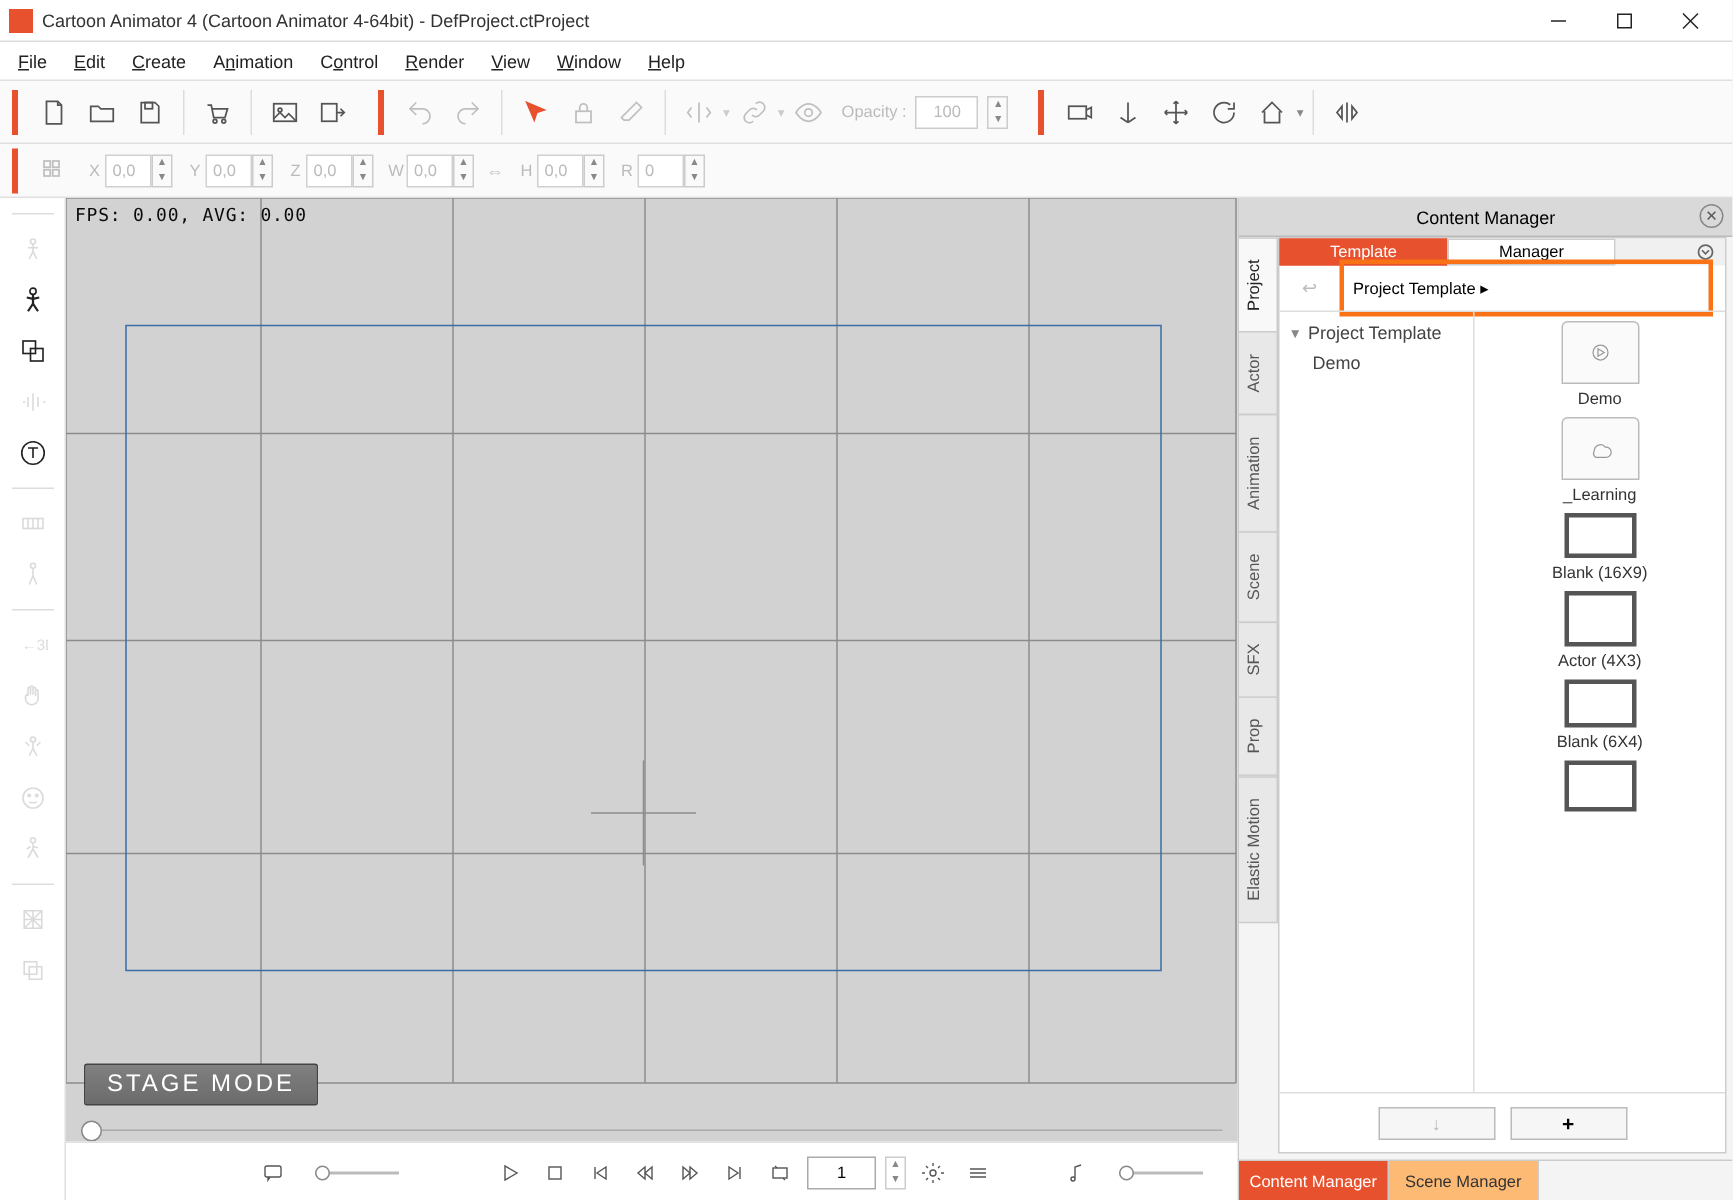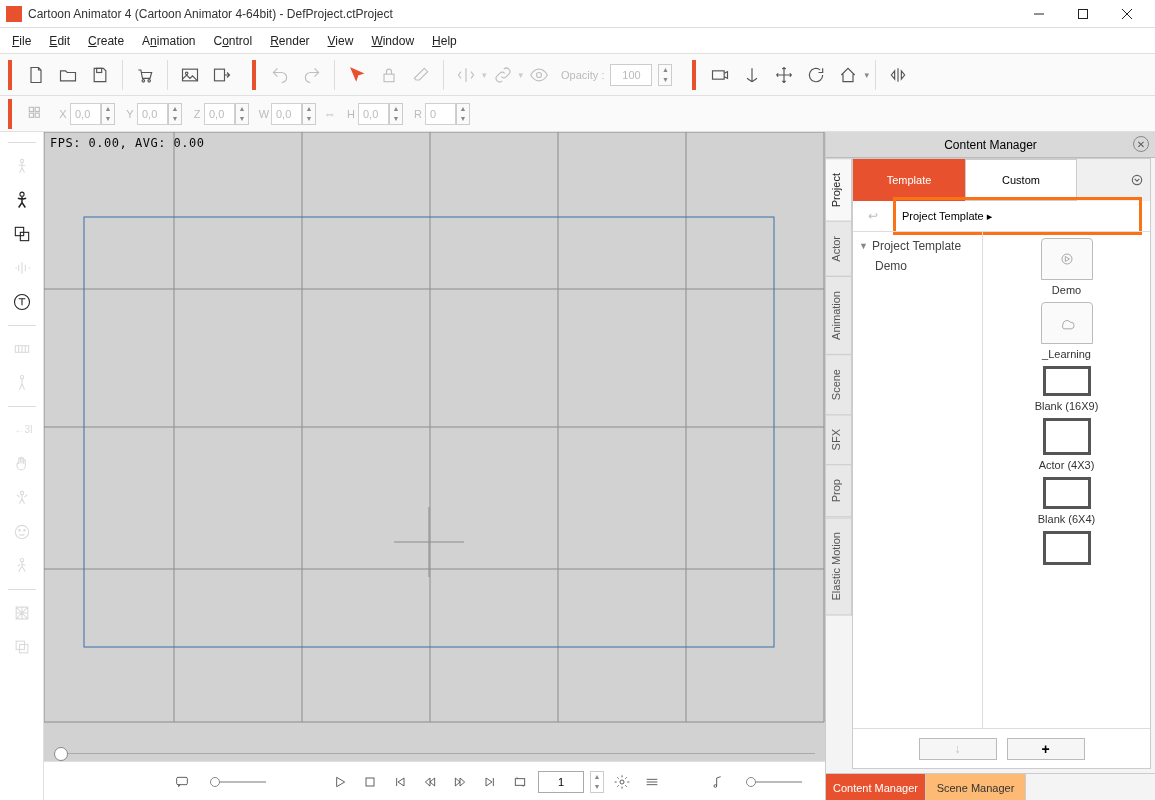--- a/index.html
+++ b/index.html
@@ -54,21 +54,21 @@
 .mini-slider{width:56px;height:2px;background:#bbb;margin:0 10px;position:relative}
 .mini-slider .dot{position:absolute;left:0;top:-4px;width:10px;height:10px;border-radius:50%;background:#fff;border:1px solid #888}
 .right-panel{width:330px;background:#f4f4f4;border-left:1px solid #ccc;display:flex;flex-direction:column}
 .cm-header{height:26px;background:#d9d9d9;display:flex;align-items:center;justify-content:center;position:relative;border-bottom:1px solid #bbb}
 .cm-header .close{position:absolute;right:6px;top:4px;width:16px;height:16px;border:1px solid #888;border-radius:50%;display:flex;align-items:center;justify-content:center;font-size:10px;color:#555}
 .cm-body{flex:1;display:flex}
 .side-tabs{width:26px;display:flex;flex-direction:column}
 .side-tab{writing-mode:vertical-rl;transform:rotate(180deg);padding:14px 4px;background:#e8e8e8;border:1px solid #ccc;border-right:none;text-align:center;font-size:11px;color:#555;margin-bottom:-1px}
 .side-tab.active{background:#f8f8f8;font-weight:500;color:#222}
 .cm-content{flex:1;background:#fff;border:1px solid #ccc;margin:0 4px 4px 0;display:flex;flex-direction:column}
-.top-tabs{height:42px;display:flex;background:#f0f0f0;align-items:stretch}
+.top-tabs{height:18px;display:flex;background:#f0f0f0;align-items:stretch}
 .top-tab{flex:0 0 112px;display:flex;align-items:center;justify-content:center;border:1px solid #ccc;background:#fff;font-size:11px}
 .top-tab.active{background:#e8512e;color:#fff;border-color:#e8512e}
 .top-tabs .gear{margin-left:auto;width:26px;display:flex;align-items:center;justify-content:center;color:#666}
 .breadcrumb{height:30px;display:flex;align-items:center;padding:0 8px;gap:8px}
 .bc-back{width:24px;height:20px;display:flex;align-items:center;justify-content:center;color:#bbb}
 .bc-path{flex:1;height:22px;border:3px solid #f97316;padding:16px 6px;display:flex;align-items:center;font-size:11px}
 .cm-split{flex:1;display:flex;border-top:1px solid #ddd;min-height:0}
 .tree{width:130px;border-right:1px solid #ddd;padding:4px 2px;font-size:11px}
 .tree-row{padding:3px 4px;display:flex;align-items:center;gap:4px;color:#444}
 .tree-row .arr{font-size:9px;color:#888}
@@ -425,20 +425,21 @@
           <line x1="258" y1="0" x2="258" y2="590"></line>
           <line x1="386" y1="0" x2="386" y2="590"></line>
           <line x1="514" y1="0" x2="514" y2="590"></line>
           <line x1="642" y1="0" x2="642" y2="590"></line>
           <line x1="780" y1="0" x2="780" y2="590"></line>
         <rect class="safe-rect" x="40" y="85" width="690" height="430"></rect>
         <line class="cross-v" x1="385" y1="375" x2="385" y2="445"></line>
         <line class="cross-h" x1="350" y1="410" x2="420" y2="410"></line>
       </svg>
       <div class="fps">FPS: 0.00, AVG: 0.00</div>
+      <div class="stage-mode">STAGE MODE</div>
       <div class="stage-scroll">
         <div class="track"></div>
           <div class="thumb"></div>
           <div class="lm"></div>
           <div class="rm"></div>
       </div>
     </div>
 
     <div class="playbar">
       <div style="width:110px"></div>
@@ -527,21 +528,21 @@
           <div class="side-tab">Actor</div>
           <div class="side-tab">Animation</div>
           <div class="side-tab">Scene</div>
           <div class="side-tab">SFX</div>
           <div class="side-tab">Prop</div>
           <div class="side-tab">Elastic Motion</div>
         </div>
       <div class="cm-content">
         <div class="top-tabs">
           <div class="top-tab active">Template</div>
-          <div class="top-tab">Custom</div>
+          <div class="top-tab">Manager</div>
           <div class="gear">
               <svg width="14" height="14" viewBox="0 0 24 24" fill="none" stroke="#666" stroke-width="2">
                 <circle cx="12" cy="12" r="8"></circle>
                 <path d="M8 10l4 4 4-4"></path>
               </svg>
             </div>
         </div>
         <div class="breadcrumb">
           <div class="bc-back">↩</div>
           <div class="bc-path">Project Template ▸</div>

